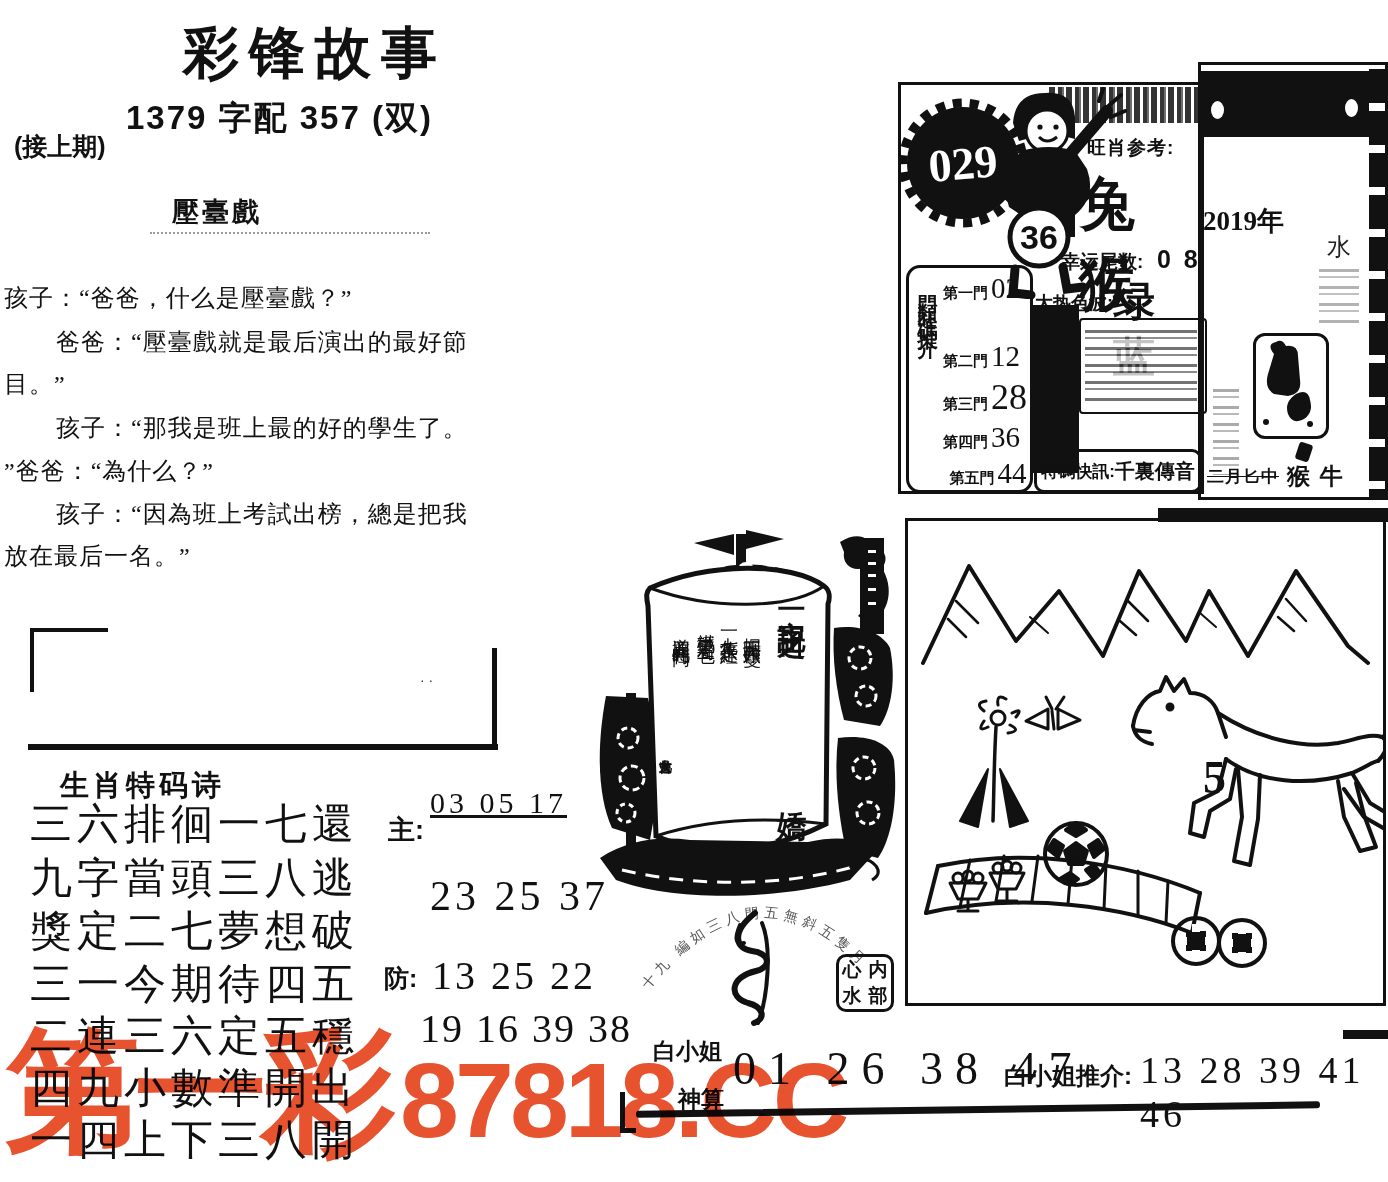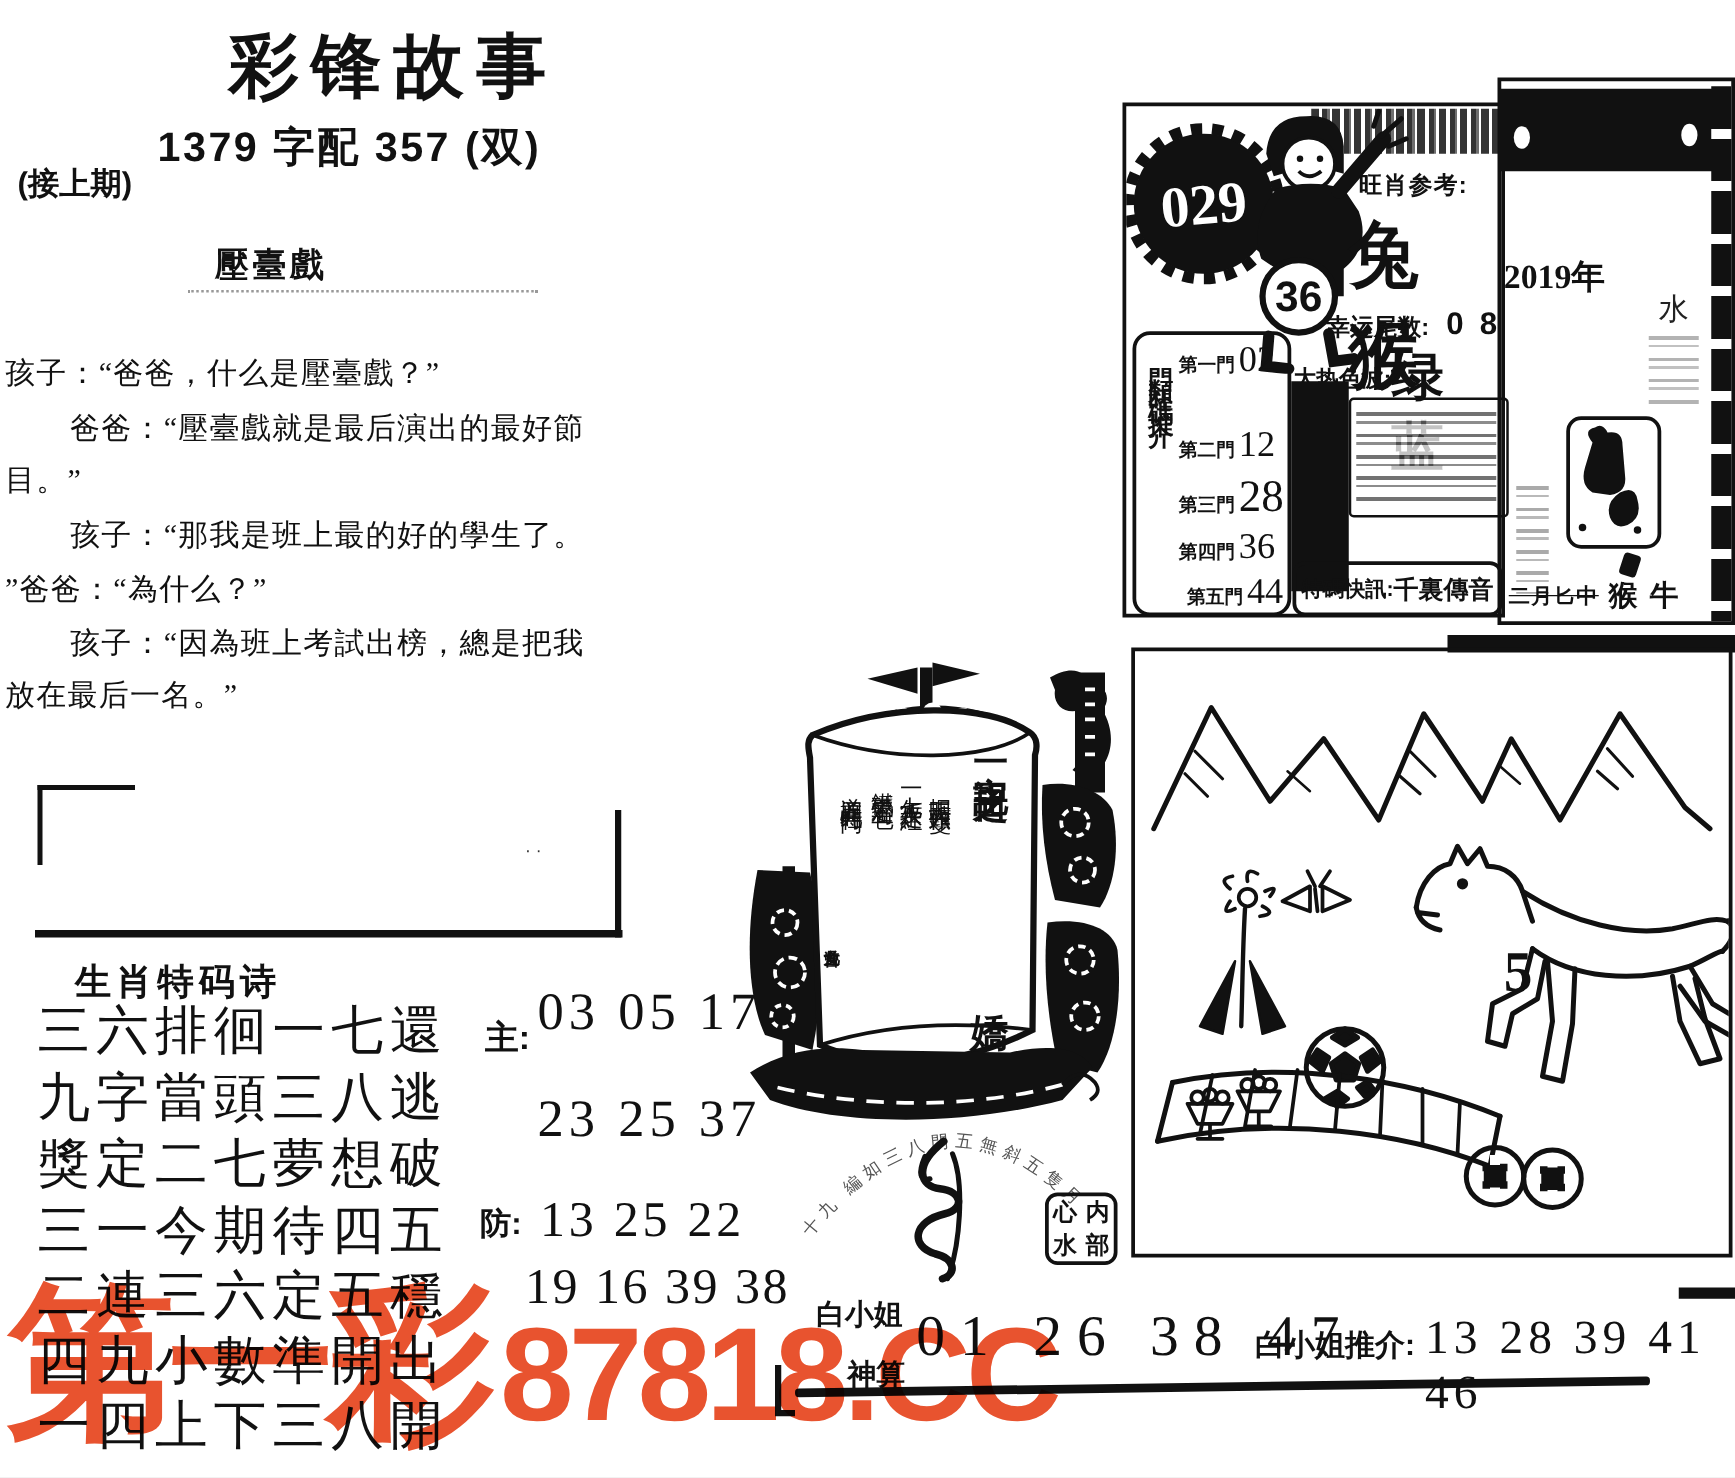--- a/index.html
+++ b/index.html
@@ -50,21 +50,21 @@
   <div class="abs sans" style="left:60px;top:766px;font-size:29px;font-weight:900;letter-spacing:4px;">生肖特码诗</div>
   <div class="abs serif" style="left:30px;top:850px;font-size:42px;letter-spacing:5px;">九字當頭三八逃</div>
   <div class="abs serif" style="left:30px;top:796px;font-size:42px;letter-spacing:5px;">三六排徊一七還</div>
   <div class="abs serif" style="left:30px;top:903px;font-size:42px;letter-spacing:5px;">獎定二七夢想破</div>
   <div class="abs serif" style="left:30px;top:956px;font-size:42px;letter-spacing:5px;">三一今期待四五</div>
   <div class="abs serif" style="left:30px;top:1008px;font-size:42px;letter-spacing:5px;">二連三六定五穩</div>
   <div class="abs serif" style="left:30px;top:1060px;font-size:42px;letter-spacing:5px;">四九小數準開出</div>
   <div class="abs serif" style="left:30px;top:1112px;font-size:42px;letter-spacing:5px;text-align:center;">一四上下三八開</div>
 
   <div class="abs sans" style="left:388px;top:812px;font-size:27px;font-weight:900;">主:</div>
-  <div class="abs serif" style="left:430px;top:786px;font-size:42px;letter-spacing:4px;">03 05 17</div>
+  <div class="abs serif" style="left:430px;top:786px;font-size:30px;letter-spacing:4px;text-decoration:underline;">03 05 17</div>
   <div class="abs serif" style="left:430px;top:872px;font-size:42px;letter-spacing:4px;">23 25 37</div>
   <div class="abs sans" style="left:384px;top:962px;font-size:25px;font-weight:900;">防:</div>
   <div class="abs serif" style="left:432px;top:952px;font-size:40px;letter-spacing:3px;">13 25 22</div>
   <div class="abs serif" style="left:420px;top:1005px;font-size:40px;letter-spacing:2px;">19 16 39 38</div>
 
   <div class="abs" style="left:598px;top:528px;width:302px;height:374px;">
     <svg width="302" height="374" viewBox="0 0 302 374">
 
       <rect x="28" y="165" width="10" height="190" fill="#111"></rect>
       <rect x="138" y="6" width="10" height="64" fill="#111"></rect>

